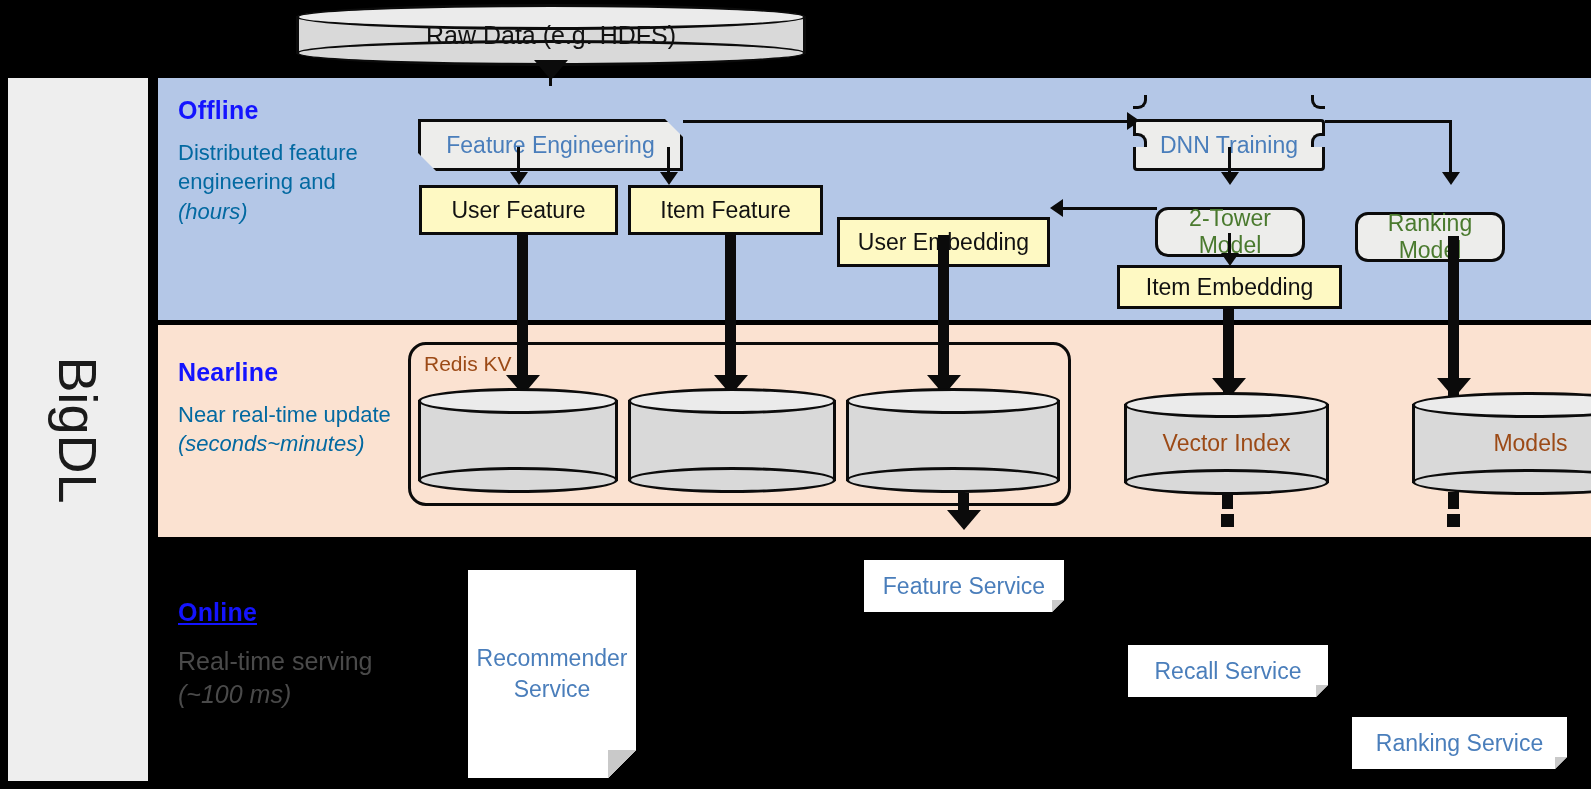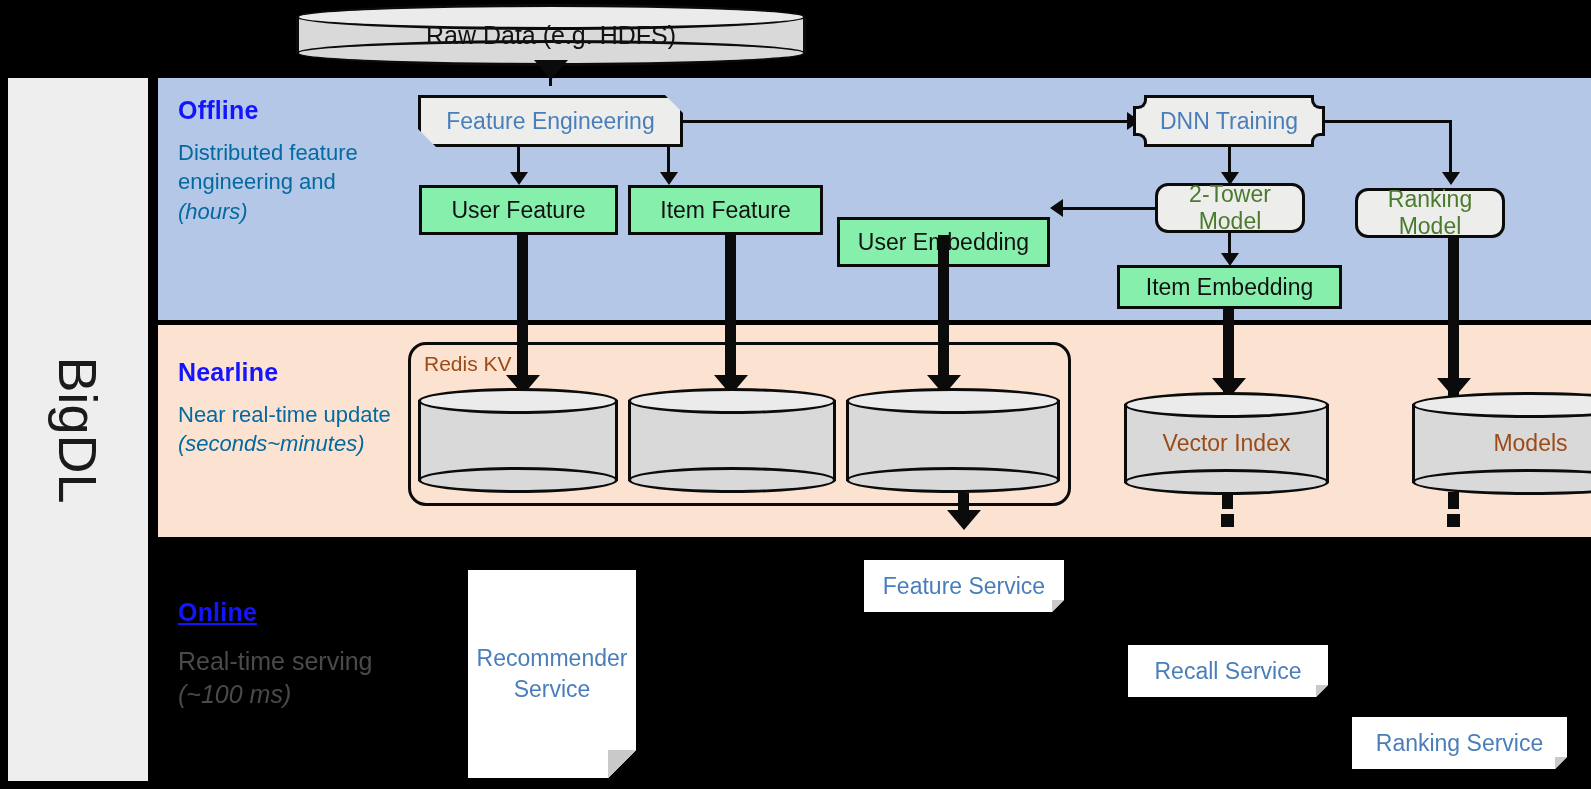--- a/index.html
+++ b/index.html
@@ -21,22 +21,22 @@
   #band-online{left:158px;top:542px;width:1433px;height:247px;background:#000000;}
 
   .band-title{font-size:25px;color:#1414ff;font-weight:bold;letter-spacing:.2px;}
   .band-sub{font-size:22px;color:#0369a1;line-height:1.33;}
   .band-sub i{font-style:italic;}
   .band-sub-dark{font-size:25px;color:#4a4a4a;line-height:1.33;}
 
   
   .box{border:3px solid #0b0b0b;display:flex;align-items:center;justify-content:center;
        text-align:center;}
-  .gray-box{background:#86efac;color:#111;font-size:23px;}
-  .lt-box{background:#ededeb;font-size:23px;}
+  .gray-box{background:#fef9c3;color:#111;font-size:23px;}
+  .lt-box{background:#ededeb;font-size:23px;margin-top:24px;}
   .blue-txt{color:#4a7ebb;}
   .green-txt{color:#4a7a2e;}
 
   .rounded{border-radius:13px;}
   
   .chamfer{clip-path:polygon(0 0, calc(100% - 18px) 0, 100% 18px, 100% 100%, 18px 100%, 0 calc(100% - 18px));}
 
   
   .doc{background:#ffffff;position:absolute;}
 

